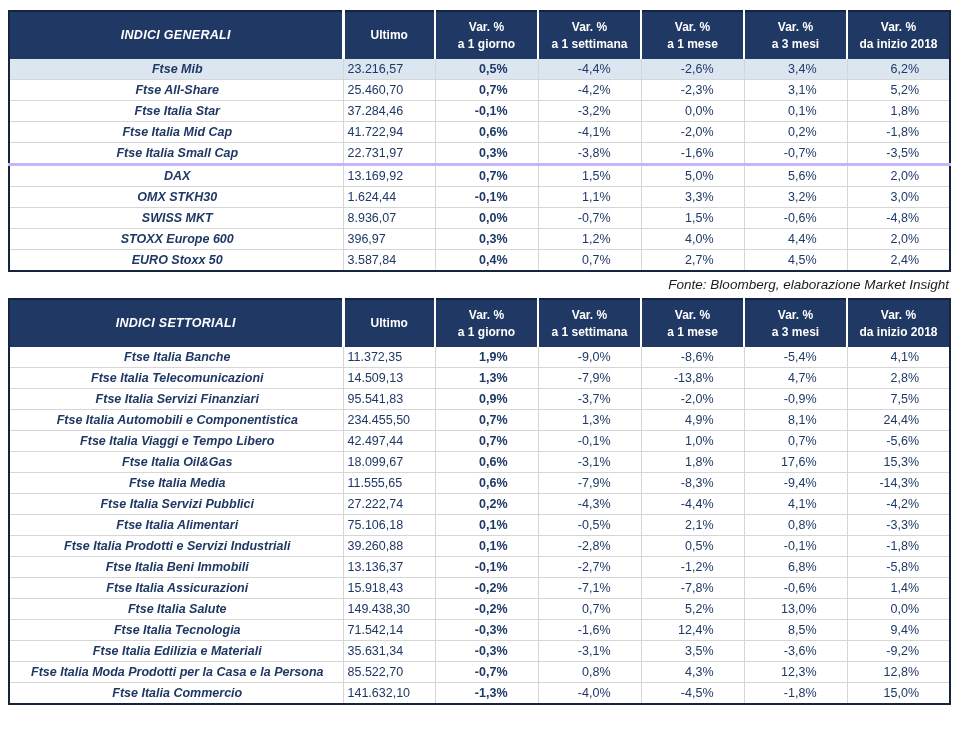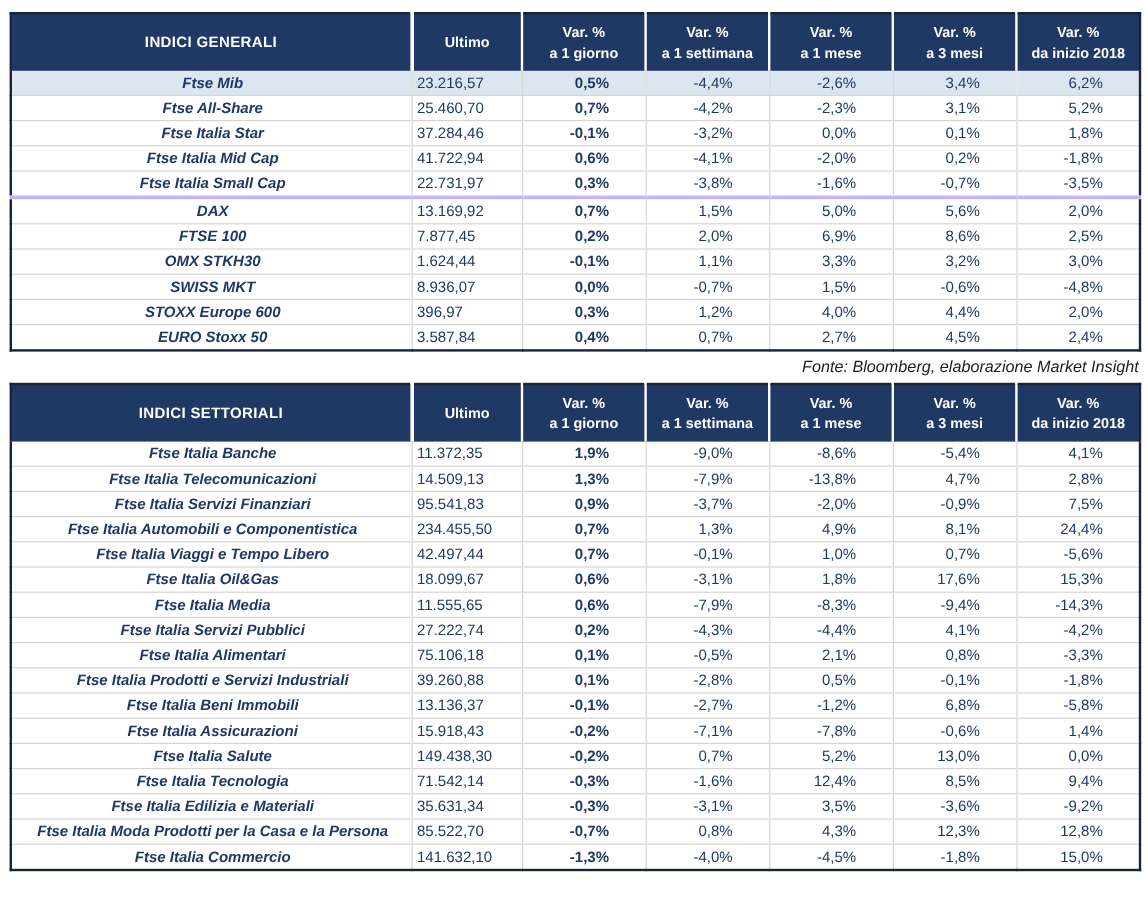--- a/index.html
+++ b/index.html
@@ -27,21 +27,21 @@
     color: #ffffff;
     font-weight: bold;
     font-size: 12px;
     text-align: center;
     vertical-align: middle;
     height: 48px;
     padding: 2px;
     border-left: 2px solid #ffffff;
     line-height: 1.35;
   }
-  thead th:first-child { border-left: none; }
+  thead th:first-child { border-left: none; font-style: italic; }
   thead th:nth-child(2) { border-left-width: 3px; }
   thead th.title-cell { font-size: 12.5px; letter-spacing: .3px; }
 
   tbody tr { height: 20px; }
   tbody td {
     font-size: 12.5px;
     padding: 0 4px;
     line-height: 20px;
     white-space: nowrap;
     overflow: hidden;
@@ -161,29 +161,20 @@
           <tr class="group-start">
             <td class="name">DAX</td>
             <td class="ultimo">13.169,92</td>
             <td class="var bold">0,7%</td>
             <td class="var">1,5%</td>
             <td class="var">5,0%</td>
             <td class="var">5,6%</td>
             <td class="var">2,0%</td>
           </tr>
           <tr>
-            <td class="name">FTSE 100</td>
-            <td class="ultimo">7.877,45</td>
-            <td class="var bold">0,2%</td>
-            <td class="var">2,0%</td>
-            <td class="var">6,9%</td>
-            <td class="var">8,6%</td>
-            <td class="var">2,5%</td>
-          </tr>
-          <tr>
             <td class="name">OMX STKH30</td>
             <td class="ultimo">1.624,44</td>
             <td class="var bold">-0,1%</td>
             <td class="var">1,1%</td>
             <td class="var">3,3%</td>
             <td class="var">3,2%</td>
             <td class="var">3,0%</td>
           </tr>
           <tr>
             <td class="name">SWISS MKT</td>

